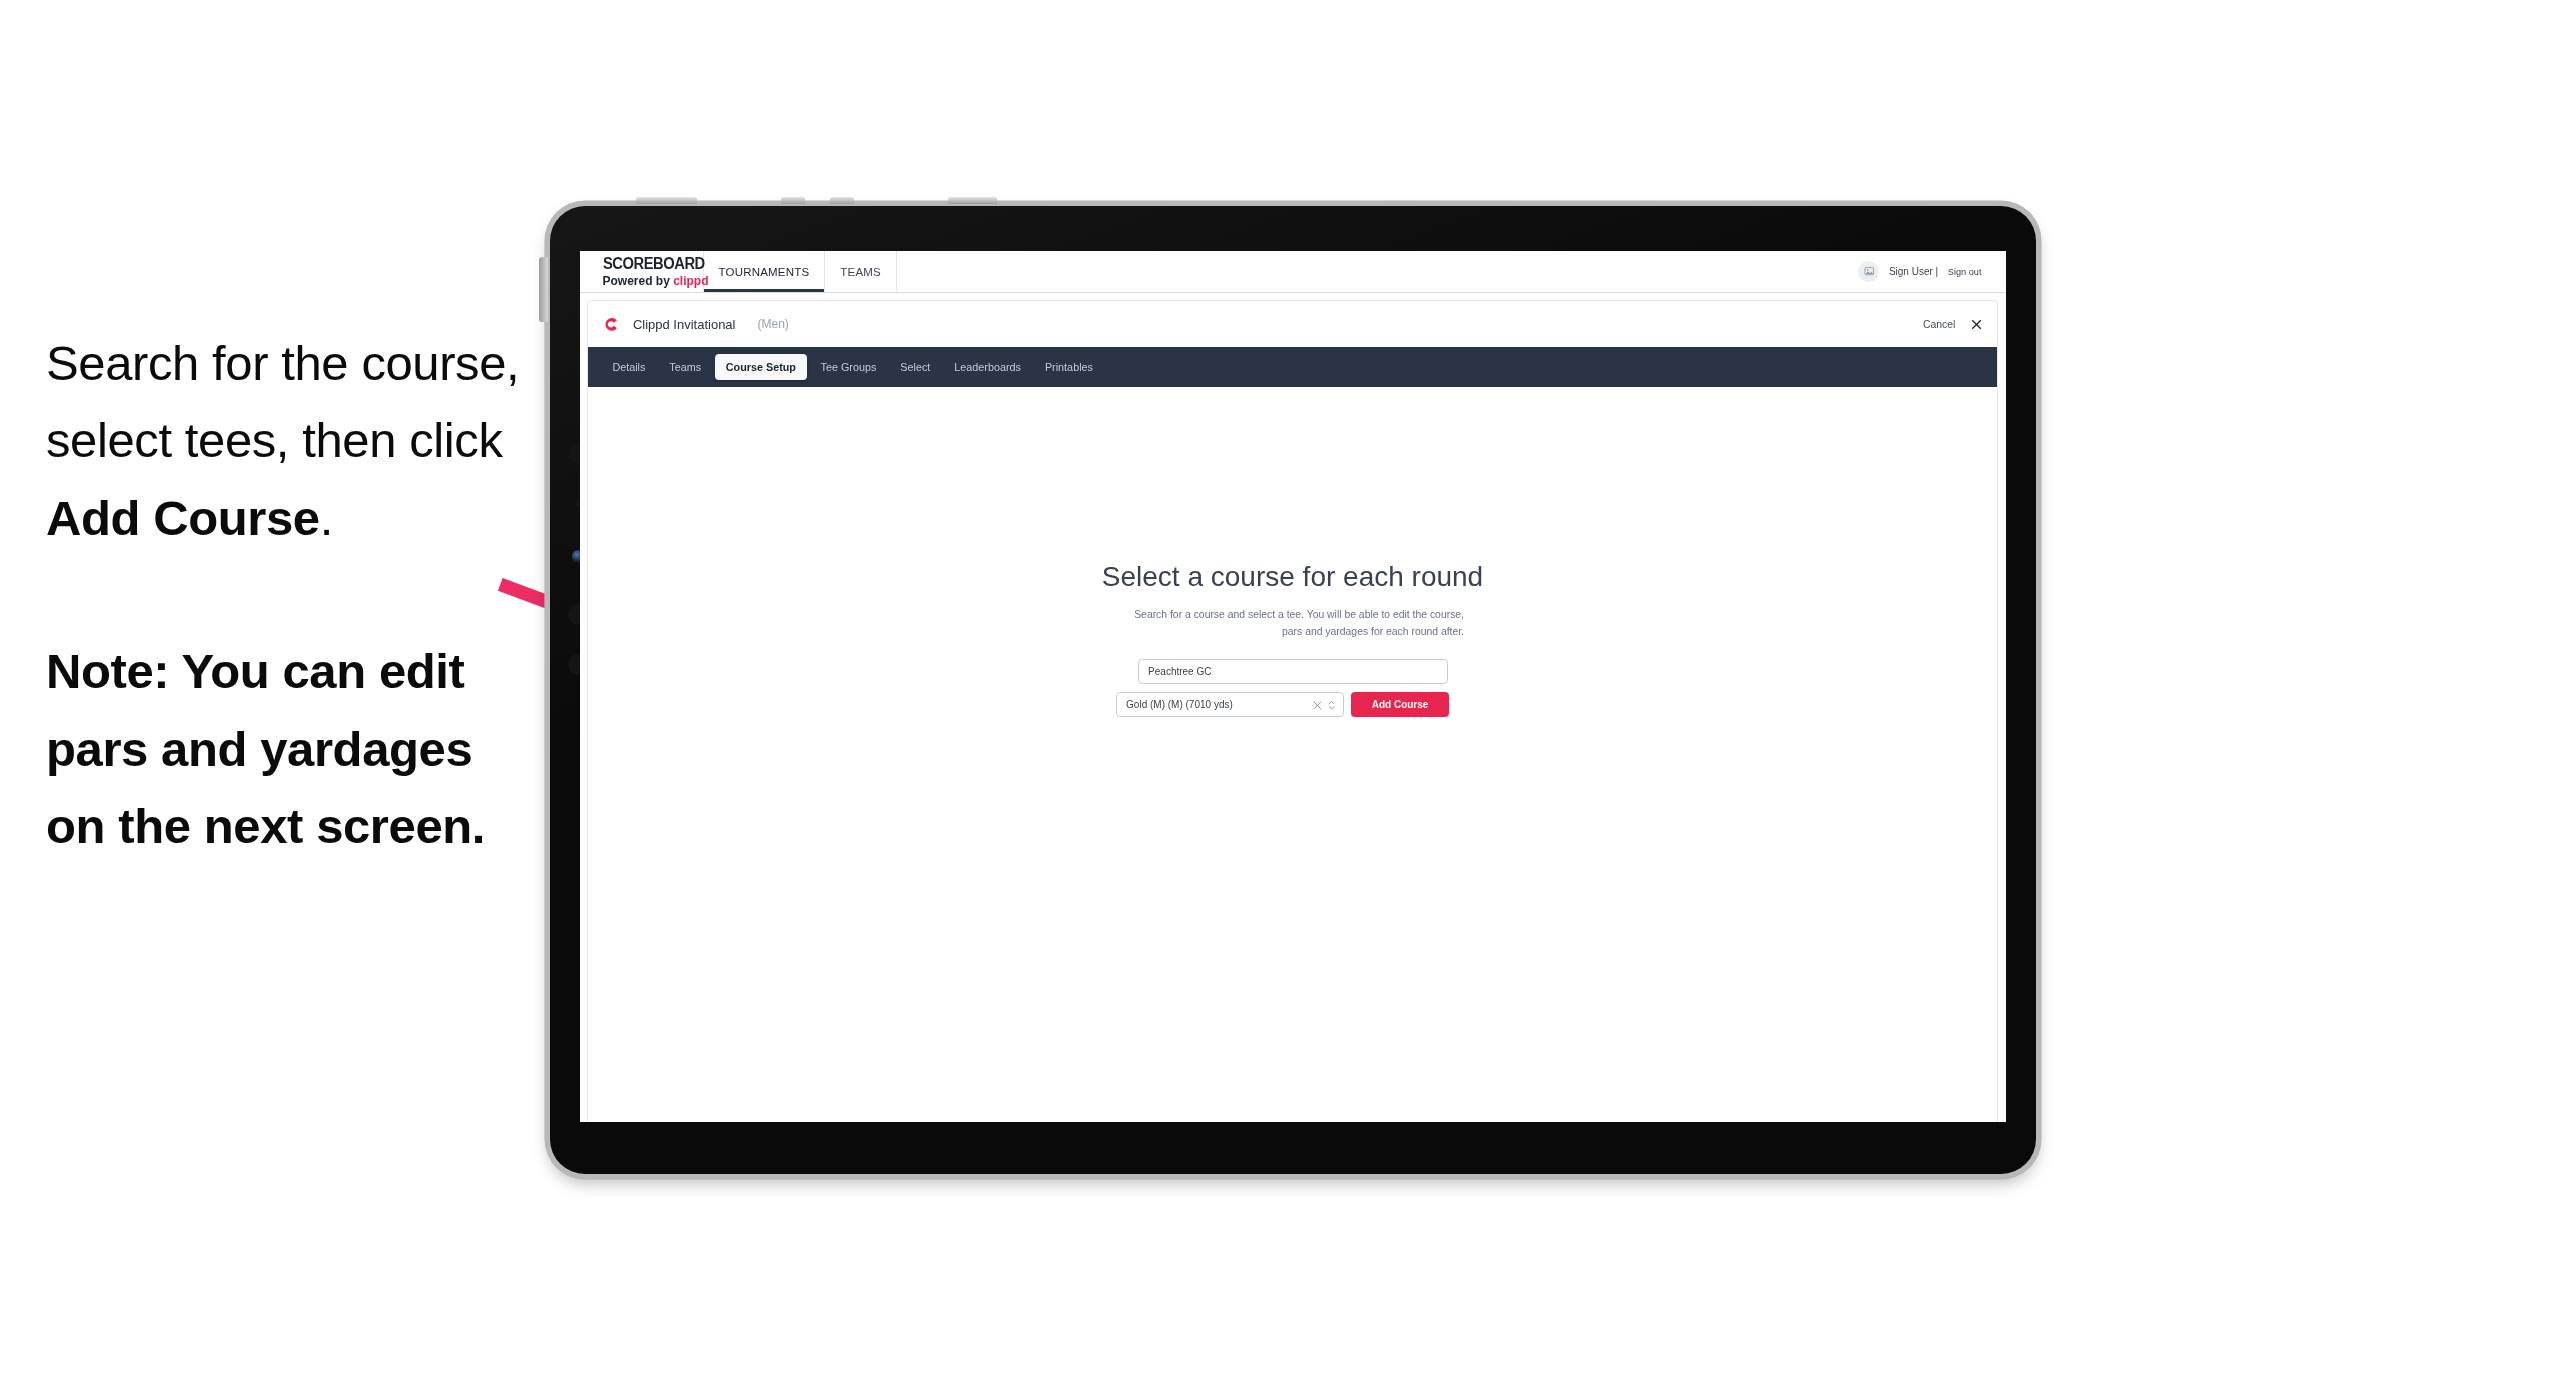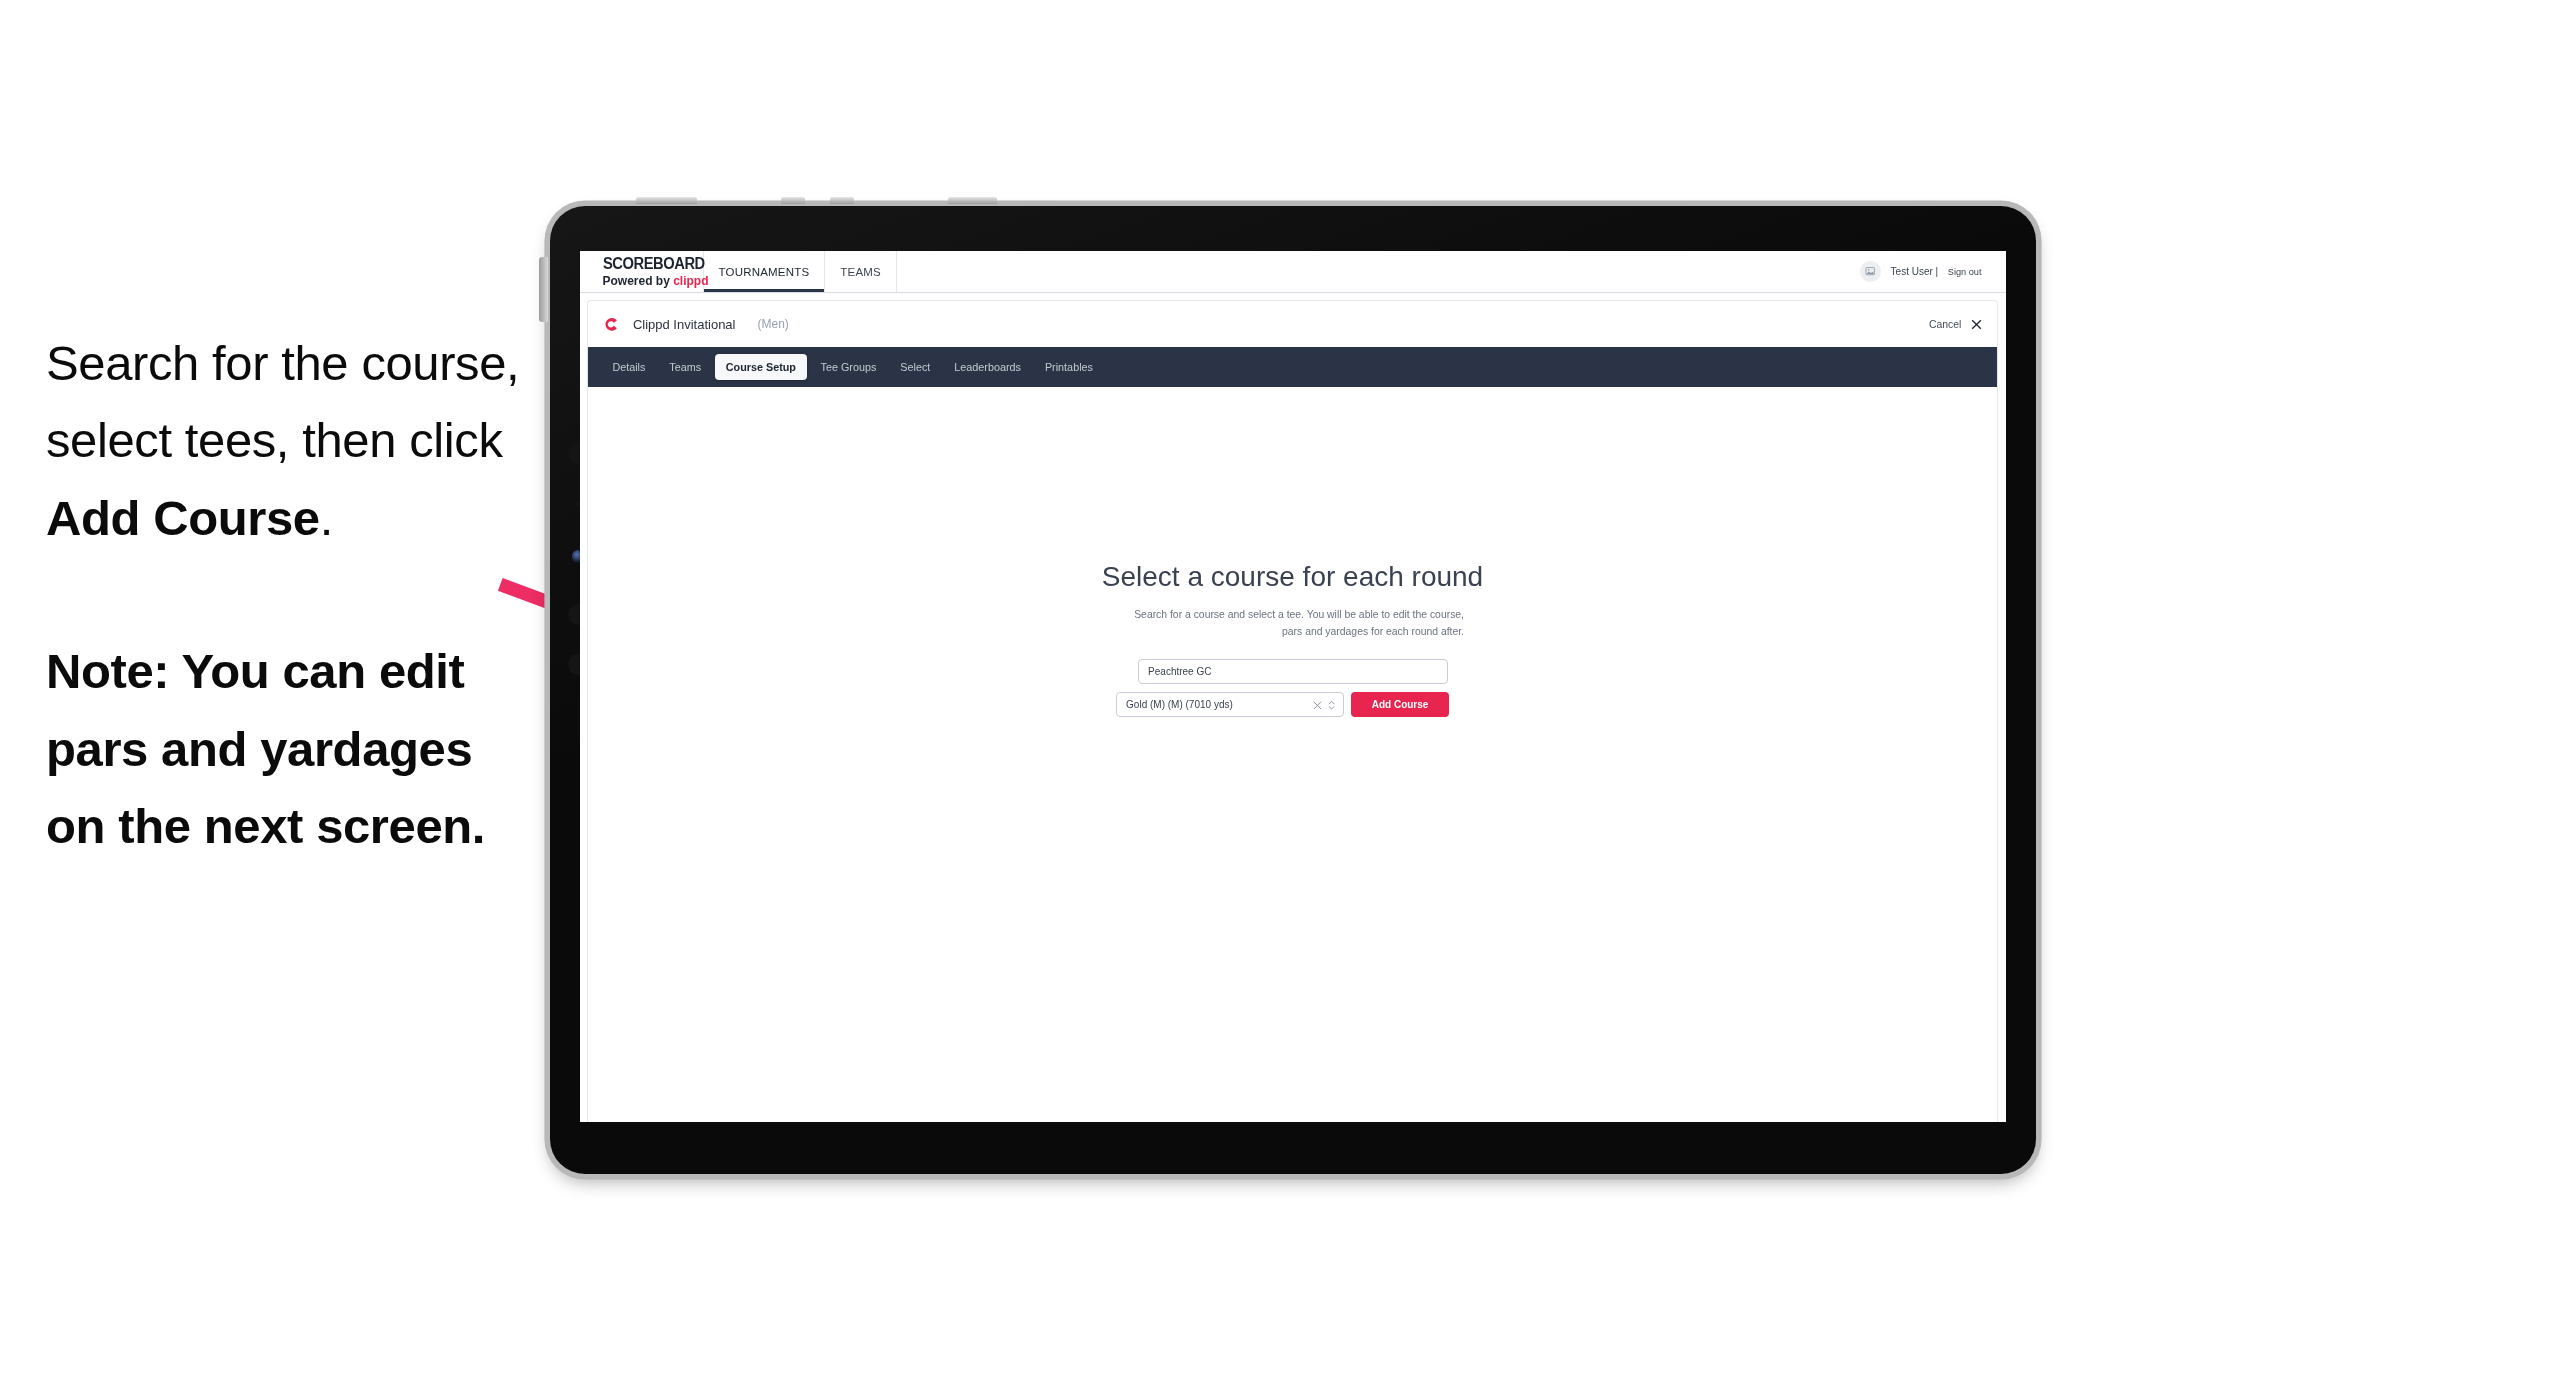--- a/index.html
+++ b/index.html
@@ -200,21 +200,21 @@
   }
   .clogo {
     width: 17.5px; height: 17.5px;
     margin-right: 12.7px;
     display: flex; align-items: center; justify-content: center;
   }
   .tname { font-size: 13px; color: #2b3240; }
   .tsub  { font-size: 12px; color: #9aa2ae; margin-left: 22px; }
   .cancel-wrap {
     margin-left: auto;
-    display: flex; align-items: center; gap: 10px;
+    display: flex; align-items: center; gap: 16px;
     cursor: pointer;
   }
   .cancel-text { font-size: 10.4px; color: #444b57; }
 
   
   .subtabs {
     background: #2b3446;
     height: 40px;
     display: flex;
     align-items: center;
@@ -366,21 +366,21 @@
           <div class="topnav-tab">TEAMS</div>
         </div>
         <div class="topnav-right">
           <div class="avatar">
             <svg width="10.4" height="10.4" viewBox="0 0 16 16">
               <rect x="1.5" y="2.5" width="13" height="11" rx="1" fill="none" stroke="#8d95a3" stroke-width="1.3"></rect>
               <circle cx="5.6" cy="6.2" r="1.25" fill="#8d95a3"></circle>
               <path d="M2.4 12.3 L6.3 8.6 L9 11 L11.3 8.9 L13.6 11.6 L13.6 12.3 Z" fill="#8d95a3"></path>
             </svg>
           </div>
-          <div class="user-name">Test User |</div>
+          <div class="user-name">Sign User |</div>
           <div class="sign-out">Sign out</div>
         </div>
       </div>
 
       <div class="tcard">
         <div class="tcard-head">
           <div class="clogo">
             <svg width="16.7" height="16.7" viewBox="0 0 24 24">
               <path d="M20 6.4 A9.2 9.2 0 1 0 20 17.6 L15.5 14.2 A4.6 4.6 0 1 1 15.5 9.8 Z" fill="#e8254f"></path>
             </svg>

